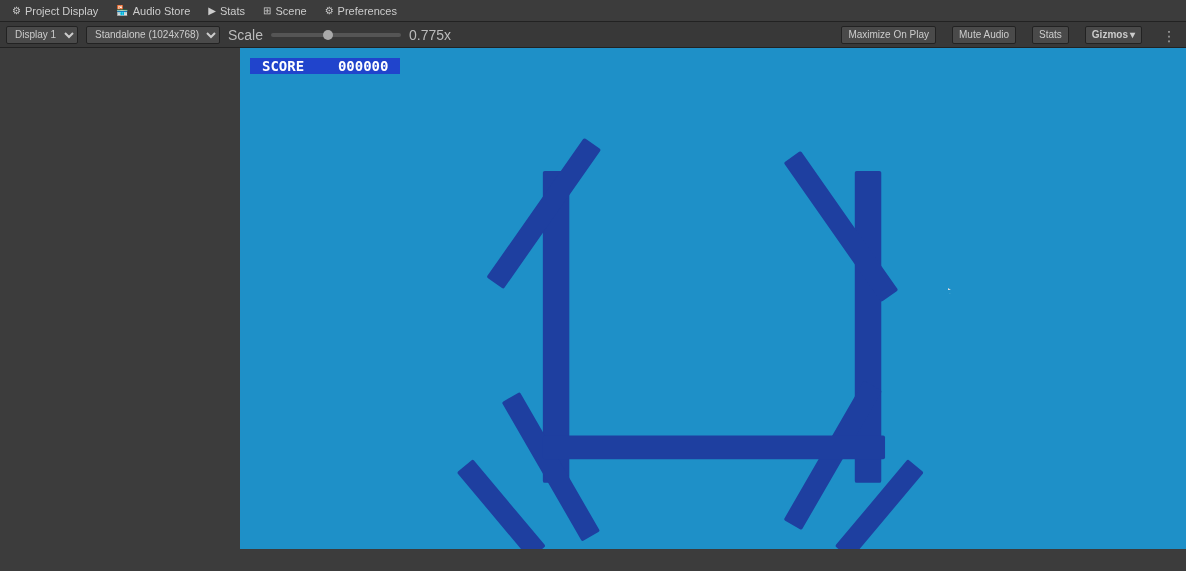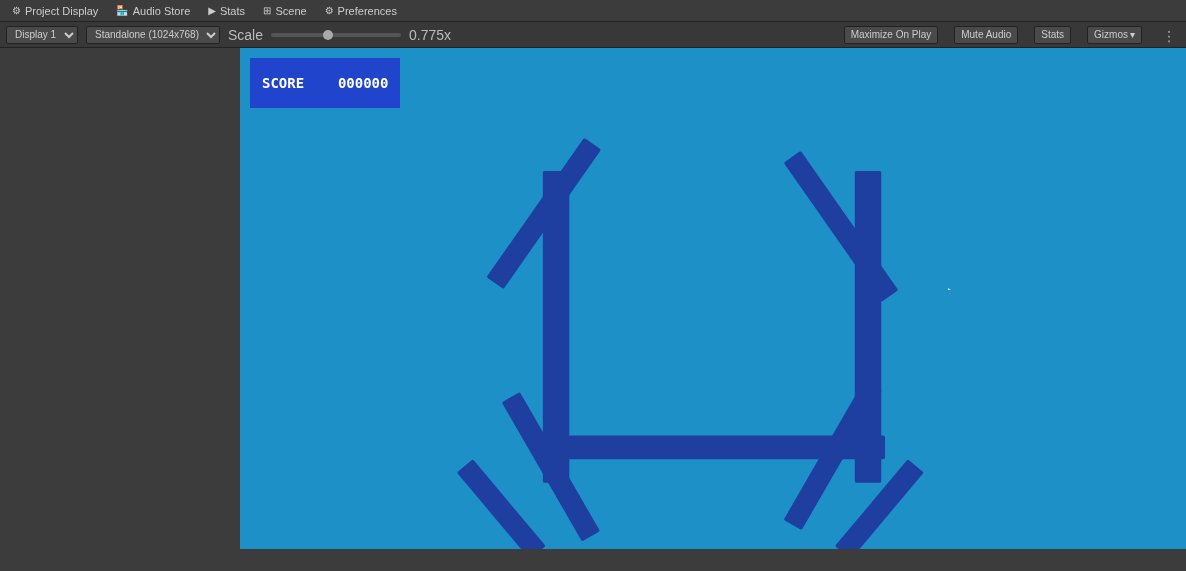--- a/index.html
+++ b/index.html
@@ -87,20 +87,21 @@
       font-size: 10px;
       height: 18px;
       padding: 0 6px;
       border-radius: 2px;
       cursor: pointer;
     }
     .gizmos-btn {
       display: flex;
       align-items: center;
       gap: 2px;
+      font-weight: bold;
     }
     .more-btn {
       background: transparent;
       border: none;
       color: #aaa;
       font-size: 14px;
       cursor: pointer;
       padding: 0 4px;
     }
 
@@ -129,21 +130,21 @@
     
     .score-display {
       position: absolute;
       top: 10px;
       left: 10px;
       background: #2044cc;
       color: white;
       font-family: monospace;
       font-size: 14px;
       font-weight: bold;
-      padding: 17px 12px;
+      padding: 0 12px;
       border: none;
     }
 
     
     .pinball-canvas {
       position: absolute;
       top: 0; left: 0;
       width: 100%; height: 100%;
     }
 

